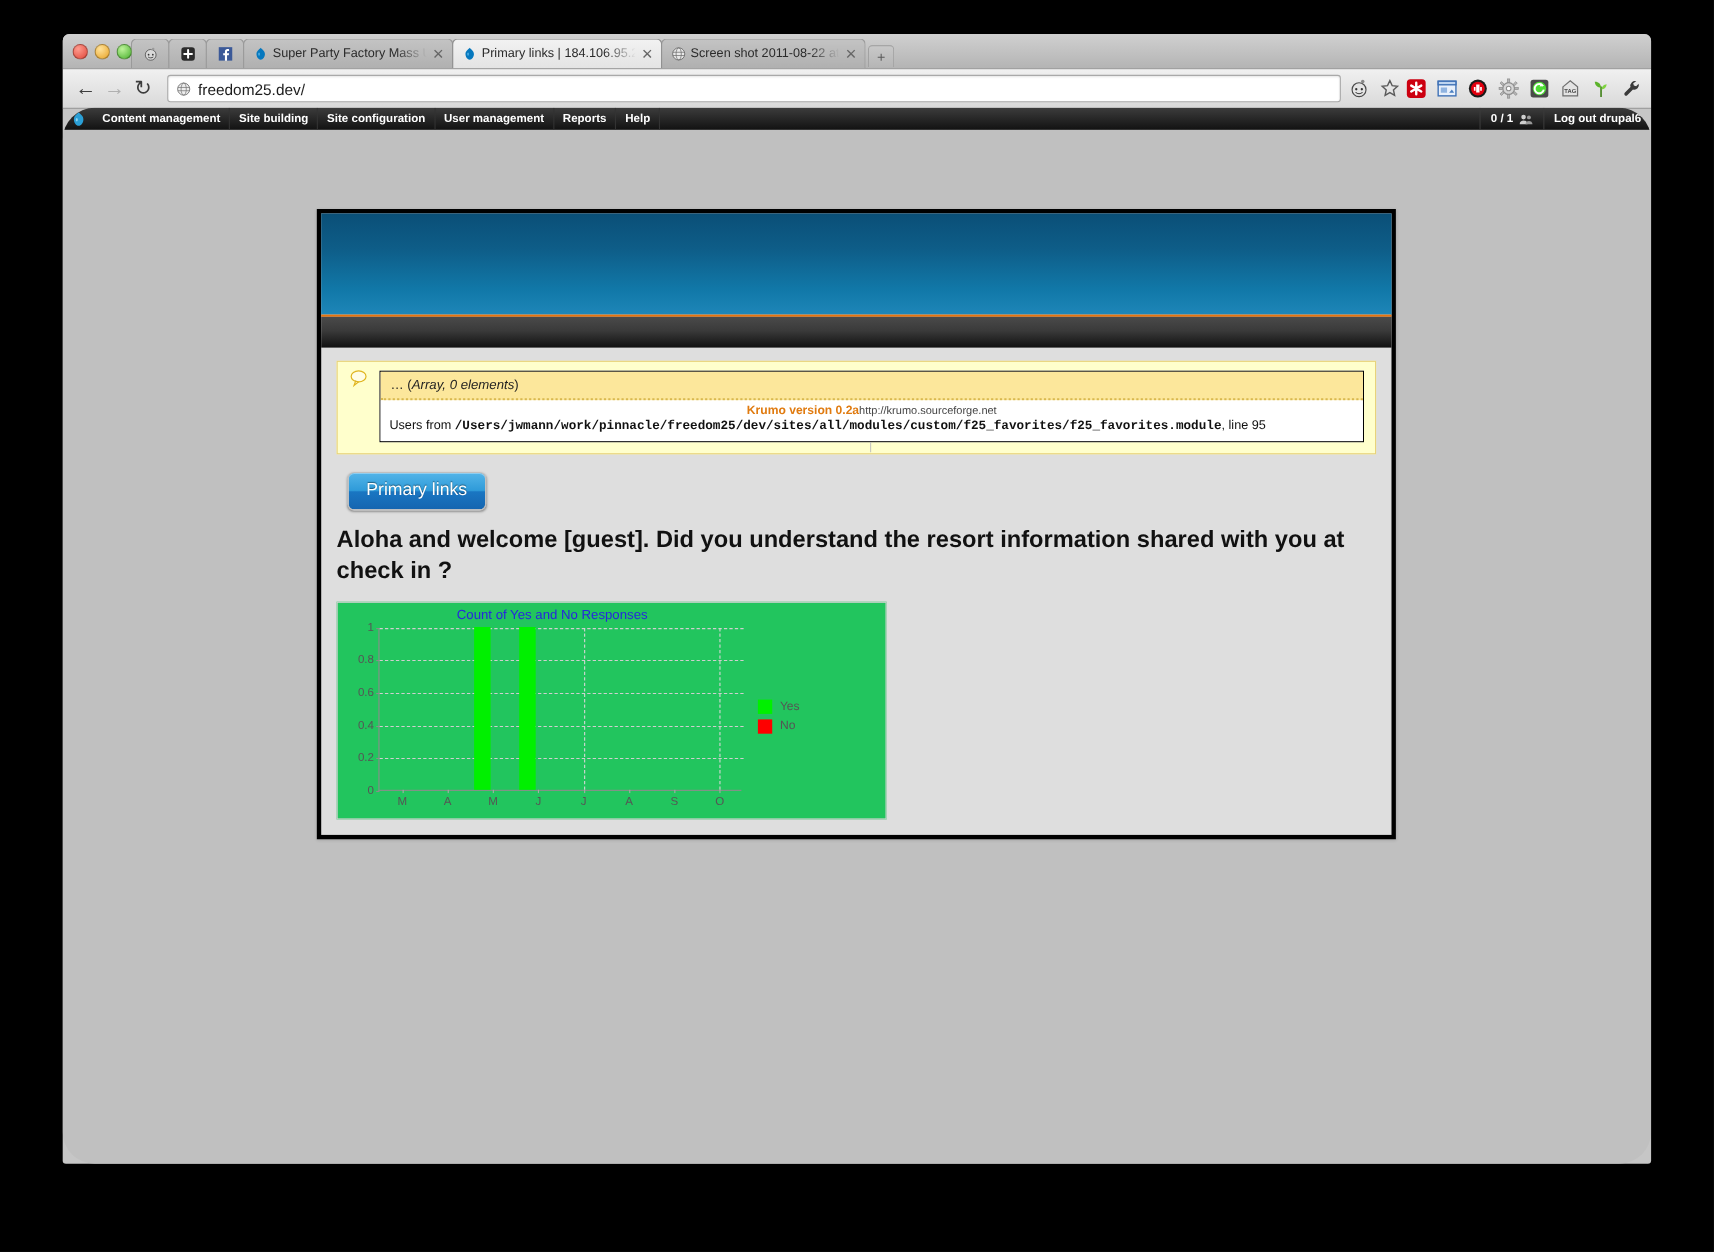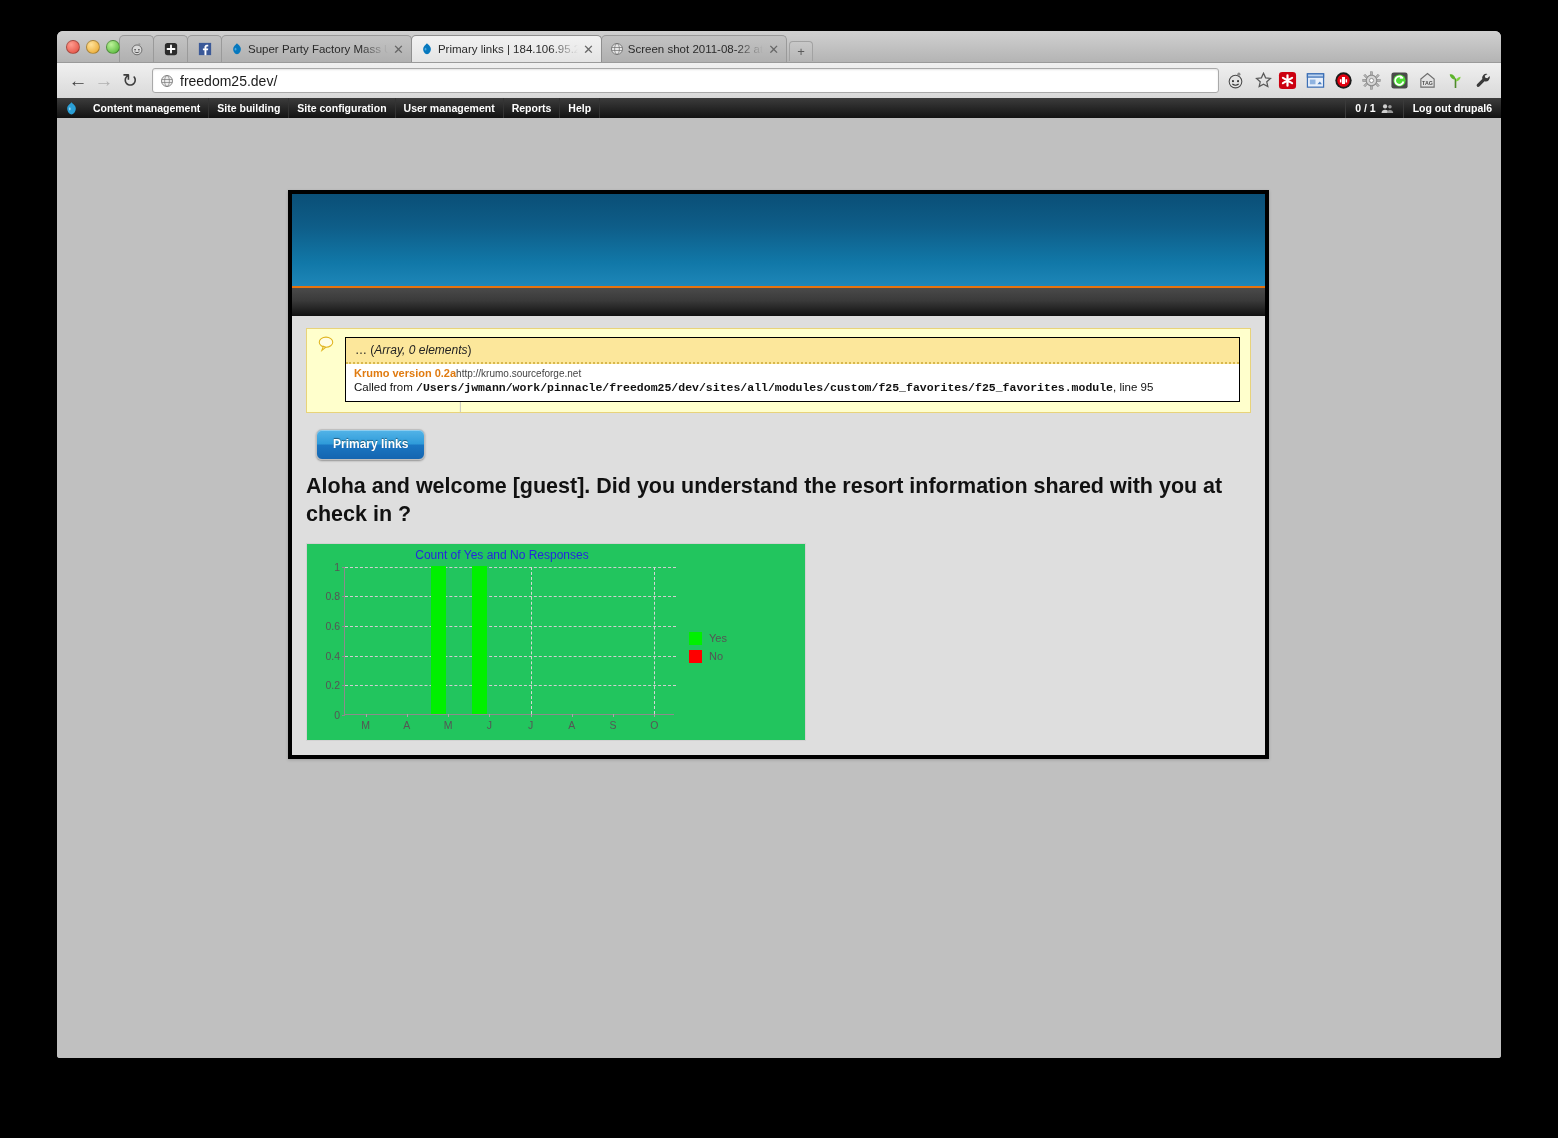--- a/index.html
+++ b/index.html
@@ -109,20 +109,21 @@
   .ext { width: 19px; height: 19px; display: block; }
 
   
   #viewport {
     position: absolute;
     left: 0; top: 67px;
     width: 1444px;
     height: 960px;
     background: #c0c0c0;
     overflow: hidden;
+    border-radius: 29px;
   }
 
   
   #admin-menu {
     height: 20px;
     background: linear-gradient(#3c3c3c, #121212);
     display: flex; align-items: center;
     font-size: 10.5px;
     color: #fff;
     position: relative;
@@ -198,21 +199,21 @@
   .krumo-head {
     background: #fce79b;
     padding: 5px 9px;
     font-size: 12px;
     color: #222;
     border-bottom: 2px dotted #d8b84e;
   }
   .krumo-head i { font-style: italic; }
   .krumo-foot { padding: 3px 8px 5px 8px; background: #fff; }
   .krumo-ver {
-    text-align: left;
+    text-align: center;
     font-size: 10px;
     color: #444;
     padding-bottom: 2px;
   }
   .krumo-ver b { color: #e07b10; font-size: 11px; }
   .krumo-ver .bar { color: #bbb; padding: 0 3px; }
   .krumo-called {
     font-size: 11.5px;
     color: #111;
     padding-bottom: 2px;
@@ -220,22 +221,22 @@
   .krumo-called .path { font-family: "Liberation Mono", monospace; font-weight: bold; font-size: 11.5px; }
 
   
   #primary-links-btn {
     display: inline-block;
     padding: 7px 16px 8px 16px;
     background: linear-gradient(180deg, #53b4e8 0%, #2f9bd9 48%, #1a76c2 52%, #1565b0 100%);
     border: 1px solid #bfbfbf;
     border-radius: 6px;
     color: #fff;
-    font-weight: bold;
-    font-size: 12px;
+    font-weight: normal;
+    font-size: 16px;
     text-shadow: 0 -1px 1px rgba(0,0,0,0.45);
     box-shadow: 0 1px 2px rgba(0,0,0,0.35), inset 0 1px 0 rgba(255,255,255,0.35);
     margin: 2px 0 12px 10px;
   }
 
   
   #question {
     font-size: 21.5px;
     font-weight: bold;
     color: #111;
@@ -513,21 +514,21 @@
           </svg>
           <div id="krumo-inner">
             <div class="krumo-head">
               <span>… (</span><i>Array, 0 elements</i><span>)</span>
             </div>
             <div class="krumo-foot">
               <div class="krumo-ver">
                 <b>Krumo version 0.2a</b><span class="bar">|</span><span>http://krumo.sourceforge.net</span>
               </div>
               <div class="krumo-called">
-                <span>Called from </span><span class="path">/Users/jwmann/work/pinnacle/freedom25/dev/sites/all/modules/custom/f25_favorites/f25_favorites.module</span><span>, line 95</span>
+                <span>Users from </span><span class="path">/Users/jwmann/work/pinnacle/freedom25/dev/sites/all/modules/custom/f25_favorites/f25_favorites.module</span><span>, line 95</span>
               </div>
             </div>
           </div>
         </div>
 
         
         <div id="primary-links-btn">Primary links</div>
 
         
         <h1 id="question">Aloha and welcome [guest]. Did you understand the resort information shared with you at check in ?</h1>

